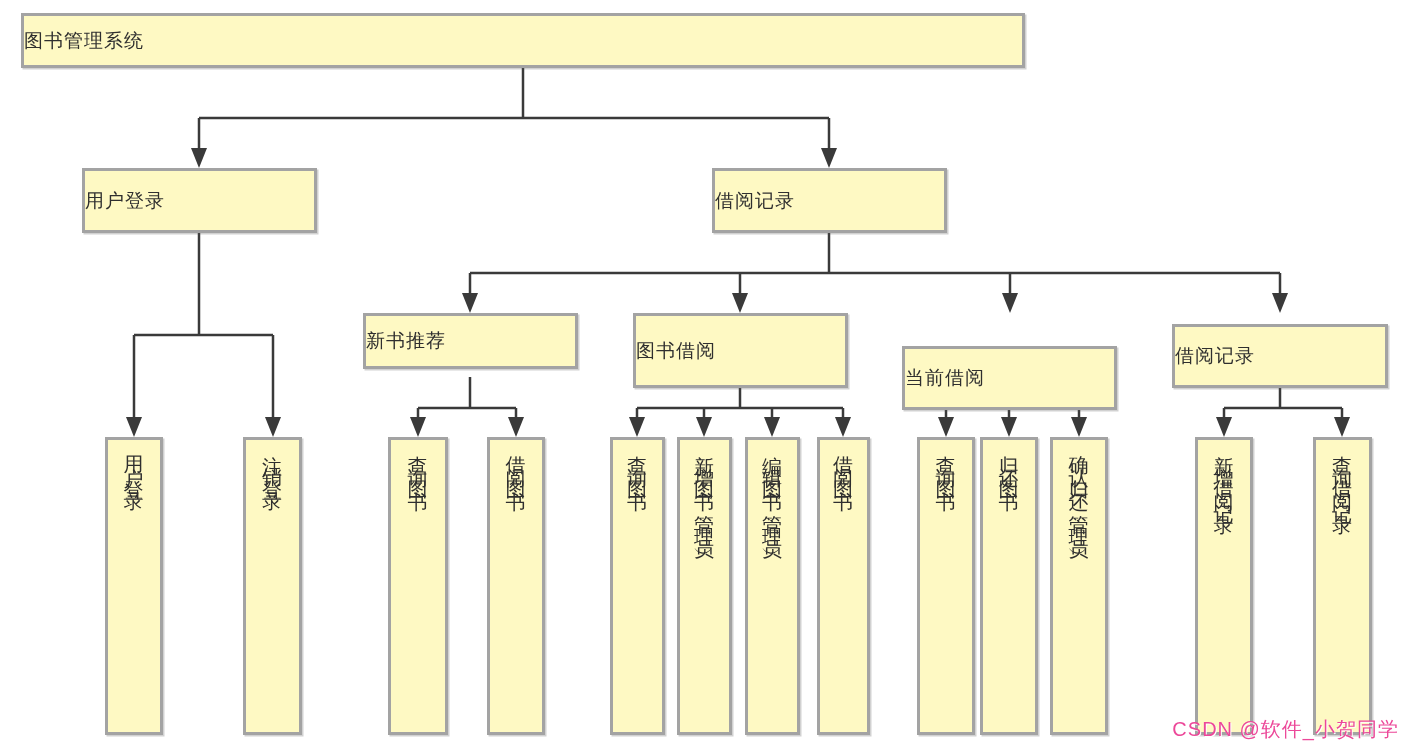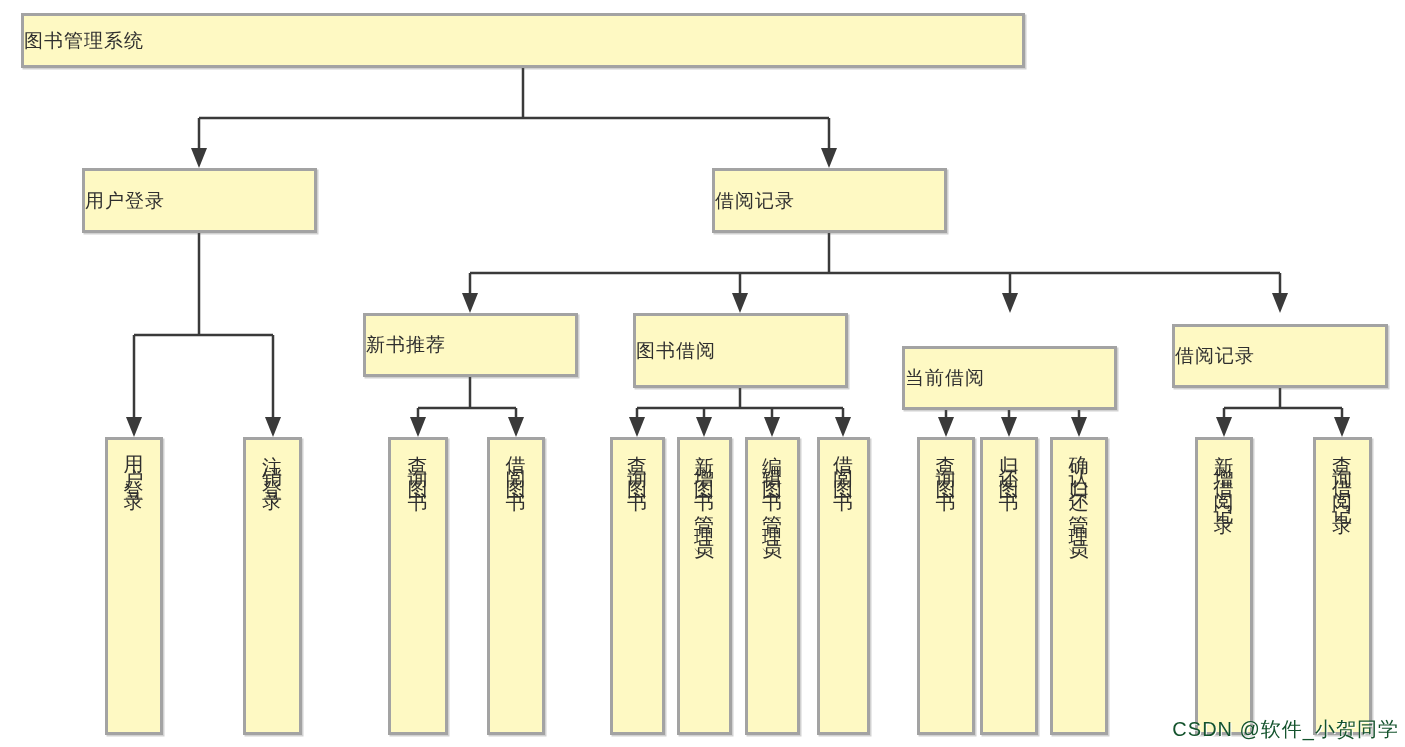--- a/index.html
+++ b/index.html
@@ -26,21 +26,21 @@
     writing-mode:vertical-rl;
     text-orientation:mixed;
     letter-spacing:12px;
     line-height:1;
     text-align:center;
   }
   .watermark{
     position:absolute;
     right:6px;bottom:4px;
     font-size:20px;
-    color:#14532d;
+    color:#ec4899;
     text-shadow:1px 1px 0 #ffffff;
     letter-spacing:1px;
     white-space:nowrap;
   }
 </style>
 </head>
 <body>
 
 <div id="stage">
 
@@ -114,21 +114,21 @@
     <span>图书管理系统</span>
   </div>
 
   <div class="node hnode" style="left:82px;top:168px;width:235px;height:65px;">
     <span>用户登录</span>
   </div>
   <div class="node hnode" style="left:712px;top:168px;width:235px;height:65px;">
     <span>借阅记录</span>
   </div>
 
-  <div class="node hnode" style="left:363px;top:313px;width:215px;height:64px;">
+  <div class="node hnode" style="left:363px;top:313px;width:215px;height:56px;">
     <span>新书推荐</span>
   </div>
   <div class="node hnode" style="left:633px;top:313px;width:215px;height:75px;">
     <span>图书借阅</span>
   </div>
   <div class="node hnode" style="left:902px;top:313px;width:215px;height:64px;margin-top:33px;">
     <span>当前借阅</span>
   </div>
   <div class="node hnode" style="left:1172px;top:313px;width:216px;height:64px;margin-top:11px;">
     <span>借阅记录</span>

